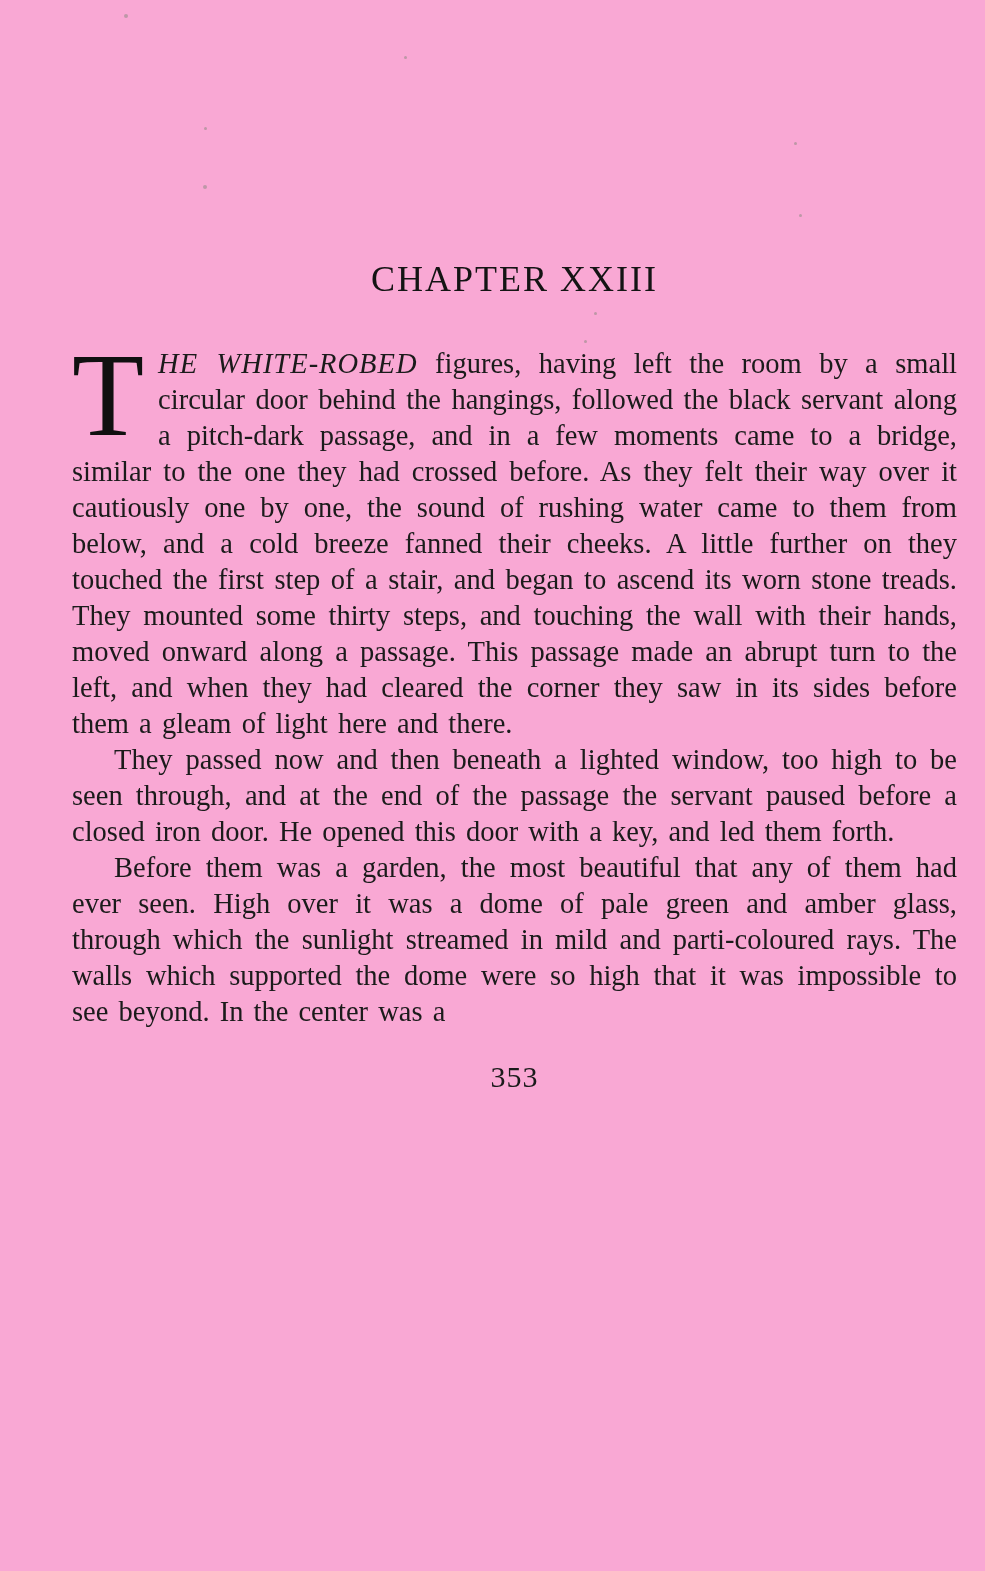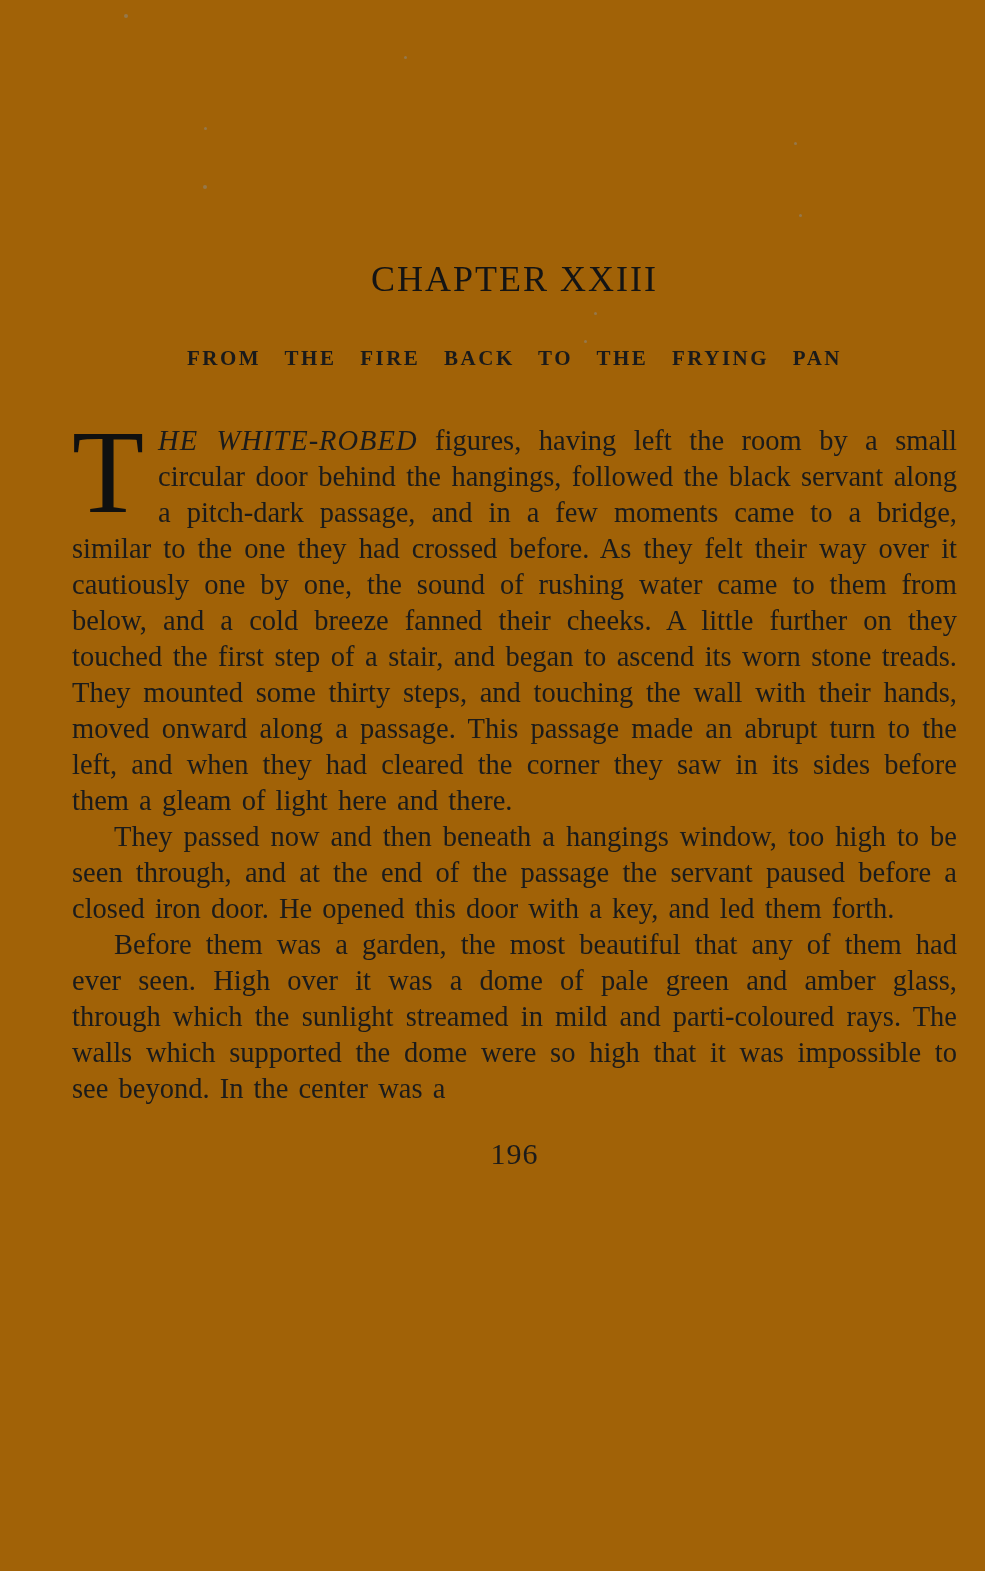--- a/index.html
+++ b/index.html
@@ -5,21 +5,21 @@
   html, body {
     margin: 0;
     padding: 0;
     background: #e9e7e2;
   }
   .page {
     position: relative;
     width: 985px;
     height: 1571px;
     margin: 0 auto;
-    background: #a16207;
+    background: #f9a8d4;
     color: #1b1b1b;
     font-family: "Liberation Serif", "DejaVu Serif", serif;
     overflow: hidden;
     box-sizing: border-box;
     padding: 258px 28px 0 72px;
   }
   .chapter-title {
     margin: 0 0 46px 0;
     text-align: center;
     font-size: 36px;
@@ -84,28 +84,27 @@
   <div class="speck" style="left:404px; top:56px; width:3px; height:3px;"></div>
   <div class="speck" style="left:204px; top:127px; width:3px; height:3px;"></div>
   <div class="speck" style="left:794px; top:142px; width:3px; height:3px;"></div>
   <div class="speck" style="left:203px; top:185px;"></div>
   <div class="speck" style="left:799px; top:214px; width:3px; height:3px;"></div>
   <div class="speck" style="left:594px; top:312px; width:3px; height:3px;"></div>
   <div class="speck" style="left:584px; top:340px; width:3px; height:3px;"></div>
 
   <h1 class="chapter-title">CHAPTER XXIII</h1>
 
-  <h2 class="subtitle">FROM THE FIRE BACK TO THE FRYING PAN</h2>
 
   <div class="body-text">
 
     <p class="para"><span class="dropcap">T</span><span class="lead-caps">HE WHITE-ROBED</span><span> figures, having left the room by a small circular door behind the hangings, followed the black servant along a pitch-dark passage, and in a few moments came to a bridge, similar to the one they had crossed before.  As they felt their way over it cautiously one by one, the sound of rushing water came to them from below, and a cold breeze fanned their cheeks.  A little further on they touched the first step of a stair, and began to ascend its worn stone treads.  They mounted some thirty steps, and touching the wall with their hands, moved onward along a passage.  This passage made an abrupt turn to the left, and when they had cleared the corner they saw in its sides before them a gleam of light here and there.</span></p>
 
 
-    <p class="para indent"><span>They passed now and then beneath a hangings window, too high to be seen through, and at the end of the passage the servant paused before a closed iron door.  He opened this door with a key, and led them forth.</span></p>
+    <p class="para indent"><span>They passed now and then beneath a lighted window, too high to be seen through, and at the end of the passage the servant paused before a closed iron door.  He opened this door with a key, and led them forth.</span></p>
 
     <p class="para indent"><span>Before them was a garden, the most beautiful that any of them had ever seen.  High over it was a dome of pale green and amber glass, through which the sunlight streamed in mild and parti-coloured rays.  The walls which supported the dome were so high that it was impossible to see beyond.  In the center was a</span></p>
 
   </div>
 
-  <div class="page-number">196</div>
+  <div class="page-number">353</div>
 
 </div>
 
 </body></html>

